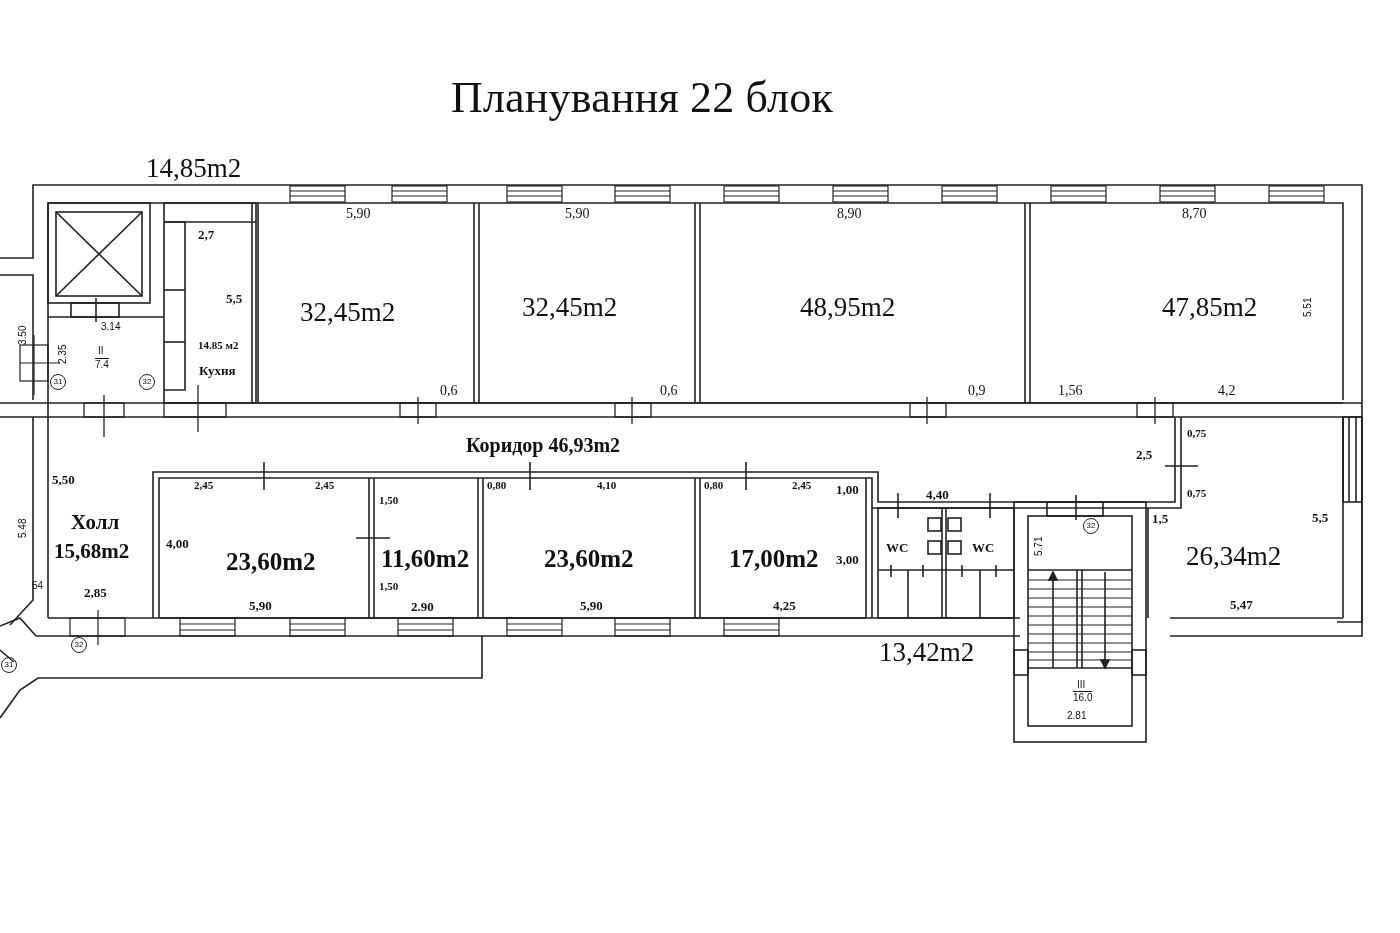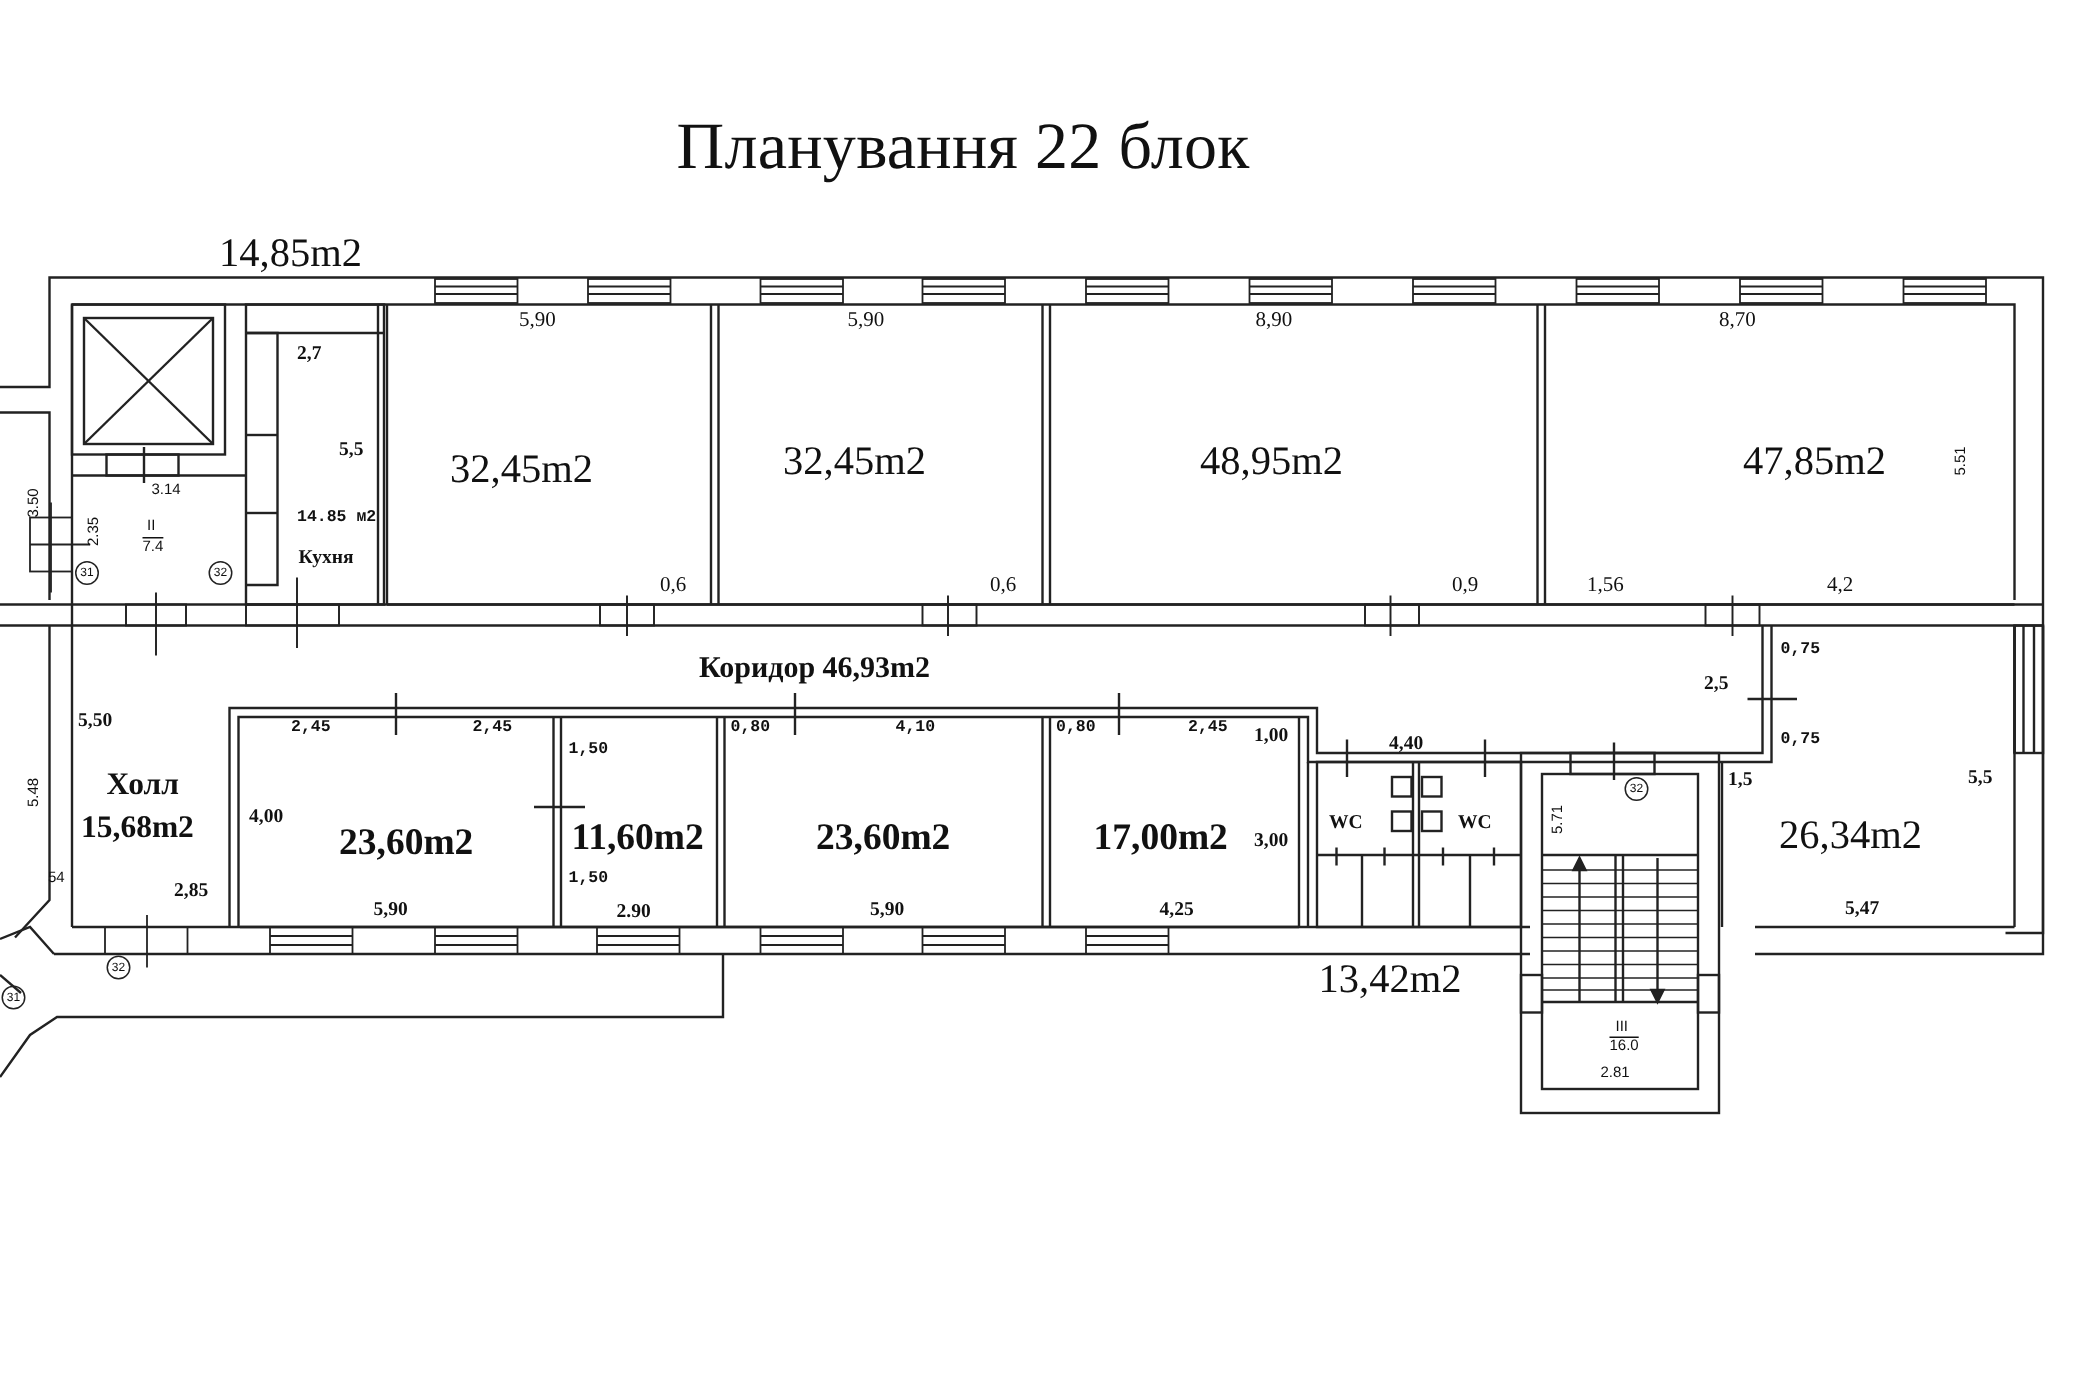--- a/index.html
+++ b/index.html
@@ -6,21 +6,21 @@
   body { width:1400px; height:933px; position:relative; overflow:hidden;
          font-family:"Liberation Serif", "DejaVu Serif", serif; color:#111; }
   #plan { position:absolute; left:0; top:0; }
   .title { position:absolute; left:0; width:1284px; top:72px; text-align:center;
            font-size:44px; font-weight:normal; letter-spacing:0.2px; }
   .lbl { position:absolute; white-space:nowrap; line-height:1; }
   .area { font-size:27px; }
   .area-b { font-size:25px; font-weight:bold; }
   .dim { font-size:14px; }
   .dim-b { font-size:13px; font-weight:bold; }
-  .dim-s { font-size:11px; font-weight:bold;font-family:Liberation Mono, monospace; }
+  .dim-s { font-size:11px; font-weight:bold; }
   .tiny { font-size:10px; font-family:"Liberation Sans", sans-serif; }
   .room-name { font-size:21px; font-weight:bold; }
   .vert { transform:rotate(-90deg); transform-origin:left top; }
   .circle { position:absolute; width:14px; height:14px; border:1.2px solid #222; border-radius:50%;
             font-size:8px; text-align:center; line-height:14px; font-family:"Liberation Sans", sans-serif; }
 </style>
 </head>
 <body>
 
 <svg id="plan" width="1400" height="933" viewBox="0 0 1400 933" xmlns="http://www.w3.org/2000/svg" fill="none" stroke="#222" stroke-width="1.6">
@@ -247,35 +247,35 @@
 <div class="lbl dim" style="left:440px;top:384px;">0,6</div>
 
 <div class="lbl dim" style="left:565px;top:207px;">5,90</div>
 <div class="lbl area" style="left:522px;top:294px;">32,45m2</div>
 <div class="lbl dim" style="left:660px;top:384px;">0,6</div>
 
 <div class="lbl dim" style="left:837px;top:207px;">8,90</div>
 <div class="lbl area" style="left:800px;top:294px;">48,95m2</div>
 <div class="lbl dim" style="left:968px;top:384px;">0,9</div>
 
-<div class="lbl dim" style="left:1146px;top:207px;">8,70</div>
+<div class="lbl dim" style="left:1182px;top:207px;">8,70</div>
 <div class="lbl area" style="left:1130px;top:294px;margin-left:32px;">47,85m2</div>
 <div class="lbl tiny vert" style="left:1303px;top:317px;">5.51</div>
 <div class="lbl dim" style="left:1058px;top:384px;">1,56</div>
 <div class="lbl dim" style="left:1218px;top:384px;">4,2</div>
 
 <div class="lbl room-name" style="left:418px;top:435px;font-size:20px;margin-left:48px;">Коридор 46,93m2</div>
 <div class="lbl dim-b" style="left:1136px;top:448px;">2,5</div>
 <div class="lbl dim-s" style="left:1187px;top:428px;">0,75</div>
 <div class="lbl dim-s" style="left:1187px;top:488px;">0,75</div>
 
 <div class="lbl dim-b" style="left:52px;top:473px;">5,50</div>
 <div class="lbl room-name" style="left:71px;top:512px;">Холл</div>
 <div class="lbl room-name" style="left:54px;top:541px;">15,68m2</div>
-<div class="lbl dim-b" style="left:84px;top:586px;margin-left:32px;">2,85</div>
+<div class="lbl dim-b" style="left:84px;top:586px;">2,85</div>
 <div class="lbl tiny vert" style="left:18px;top:538px;">5.48</div>
 <div class="lbl tiny" style="left:0px;top:581px;padding-left:32px;">54</div>
 <div class="circle" style="left:71px;top:637px;">32</div>
 <div class="circle" style="left:1px;top:657px;">31</div>
 
 <div class="lbl dim-s" style="left:194px;top:480px;">2,45</div>
 <div class="lbl dim-s" style="left:315px;top:480px;">2,45</div>
 <div class="lbl dim-b" style="left:166px;top:537px;">4,00</div>
 <div class="lbl area-b" style="left:226px;top:549px;">23,60m2</div>
 <div class="lbl dim-b" style="left:249px;top:599px;">5,90</div>

